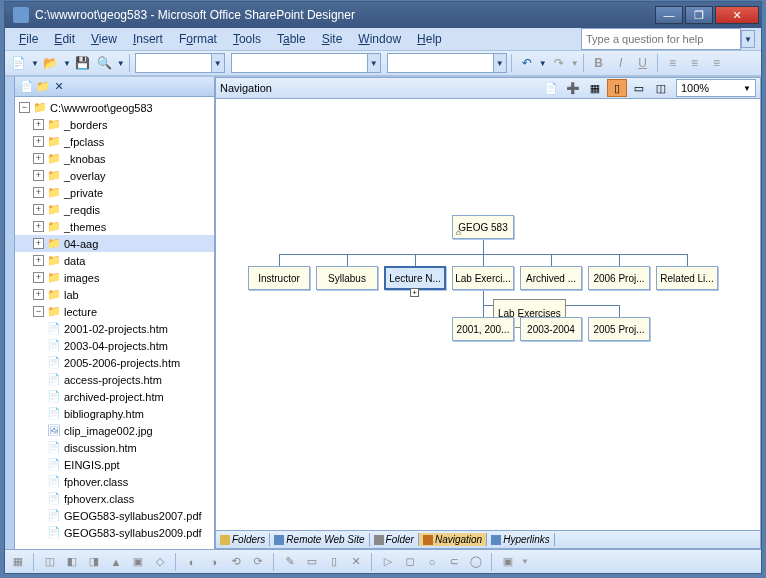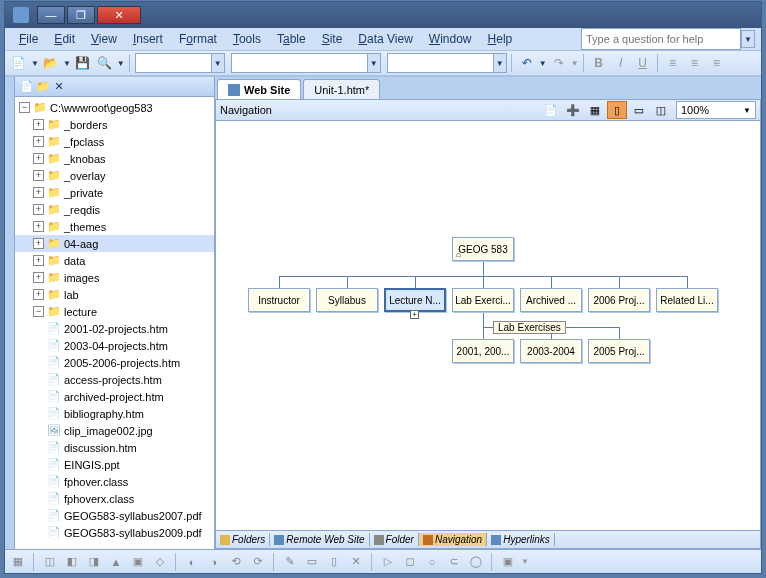--- a/index.html
+++ b/index.html
@@ -60,56 +60,56 @@
 .nav-bar .zoom-combo { width: 80px; height: 18px; border: 1px solid #8aa8cf; background: #fff; display: flex; align-items: center; padding: 0 4px; margin-left: 4px; }
 .nav-bar .zoom-combo .arrow { margin-left: auto; font-size: 8px; cursor: pointer; }
 
 .canvas { flex: 1; background: #fff; border: 1px solid #8aa8cf; border-top: none; position: relative; overflow: hidden; }
 .sitemap { position: absolute; left: 0; top: 0; right: 0; bottom: 0; }
 .node { position: absolute; width: 62px; height: 24px; background: #fdfce8; border: 1px solid #8aa8cf; font-size: 10px; display: flex; align-items: center; justify-content: center; padding: 0 17px; overflow: hidden; white-space: nowrap; box-shadow: 1px 1px 0 #b0c8e8; cursor: pointer; }
 .node.root { background: #fdfce8; }
 .node.sel { border: 2px solid #3a6aa8; background: #d8e8fc; }
 .node .home-icon { font-size: 8px; position: absolute; bottom: 1px; left: 3px; }
 .expand { position: absolute; width: 9px; height: 9px; border: 1px solid #666; background: #fff; font-size: 8px; line-height: 8px; text-align: center; cursor: pointer; }
-.tooltip { position: absolute; background: #fffde8; border: 1px solid #888; font-size: 10px; padding: 0 4px; }
+.tooltip { position: absolute; background: #fffde8; border: 1px solid #888; font-size: 10px; padding: 8px 4px; }
 .conn { position: absolute; background: #5a7ea9; }
 
 .view-tabs { height: 18px; background: linear-gradient(#e4effc,#cfe0f7); border: 1px solid #8aa8cf; border-top: none; display: flex; align-items: center; font-size: 10px; }
 .view-tab { padding: 1px 4px; display: flex; align-items: center; cursor: pointer; border-right: 1px solid #8aa8cf; font-style: italic; }
 .view-tab.active { background: #f0d088; }
 .view-tab .vt-icon { width: 10px; height: 10px; margin-right: 2px; }
 
 .bottom-toolbar { height: 24px; background: linear-gradient(#e4effc,#cfe0f7); border-top: 1px solid #8aa8cf; display: flex; align-items: center; padding: 0 4px; gap: 4px; }
 .bt-btn { width: 18px; height: 18px; display: flex; align-items: center; justify-content: center; font-size: 11px; color: #888; cursor: pointer; }
 
 .statusbar { height: 18px; background: linear-gradient(#d8e8fc,#b8d0ef); border-top: 1px solid #8aa8cf; font-size: 11px; display: flex; align-items: center; padding: 0 6px; color: #1a3a6a; }
 </style>
 </head>
 <body>
 
 <div class="window">
   <div class="titlebar">
     <div class="app-icon"></div>
+    <div class="title-text">C:\wwwroot\geog583 - Microsoft Office SharePoint Designer</div>
     <div class="win-btns">
       <div class="win-btn">—</div>
       <div class="win-btn">❐</div>
       <div class="win-btn close">✕</div>
     </div>
   </div>
 
   <div class="menubar">
     <div class="menu-item"><span class="ul">F</span>ile</div>
     <div class="menu-item"><span class="ul">E</span>dit</div>
     <div class="menu-item"><span class="ul">V</span>iew</div>
     <div class="menu-item"><span class="ul">I</span>nsert</div>
     <div class="menu-item">F<span class="ul">o</span>rmat</div>
     <div class="menu-item"><span class="ul">T</span>ools</div>
     <div class="menu-item">T<span class="ul">a</span>ble</div>
     <div class="menu-item"><span class="ul">S</span>ite</div>
-    <div class="menu-item"><span class="ul">D</span>ata View</div>
     <div class="menu-item"><span class="ul">W</span>indow</div>
     <div class="menu-item"><span class="ul">H</span>elp</div>
     <input class="help-box" placeholder="Type a question for help" style="">
     <div class="help-arrow">▼</div>
   </div>
 
   <div class="toolbar">
     <div class="tb-btn">📄</div>
     <div style="font-size:8px;color:#1a3a6a;cursor:pointer">▼</div>
     <div class="tb-btn">📂</div>
@@ -317,29 +317,20 @@
               <span class="tree-spacer"></span>
               <span class="tree-spacer"></span>
               <span class="tree-icon icon-pdf">📄</span>
               <span>GEOG583-syllabus2009.pdf</span>
             </div>
           </div>
       </div>
     </div>
 
     <div class="content-area">
-      <div class="doc-tabs">
-        <div class="doc-tab active">
-          <div class="tab-icon"></div>
-          <span>Web Site</span>
-        </div>
-        <div class="doc-tab">
-          <span>Unit-1.htm*</span>
-        </div>
-      </div>
 
       <div class="nav-bar">
         <div class="nav-label">Navigation</div>
         <div class="nav-btn">📄</div>
         <div class="nav-btn" style="color:#1a8a3a">➕</div>
         <div class="nav-btn">▦</div>
         <div class="nav-btn active">▯</div>
         <div class="nav-btn">▭</div>
         <div class="nav-btn">◫</div>
         <div class="zoom-combo">

